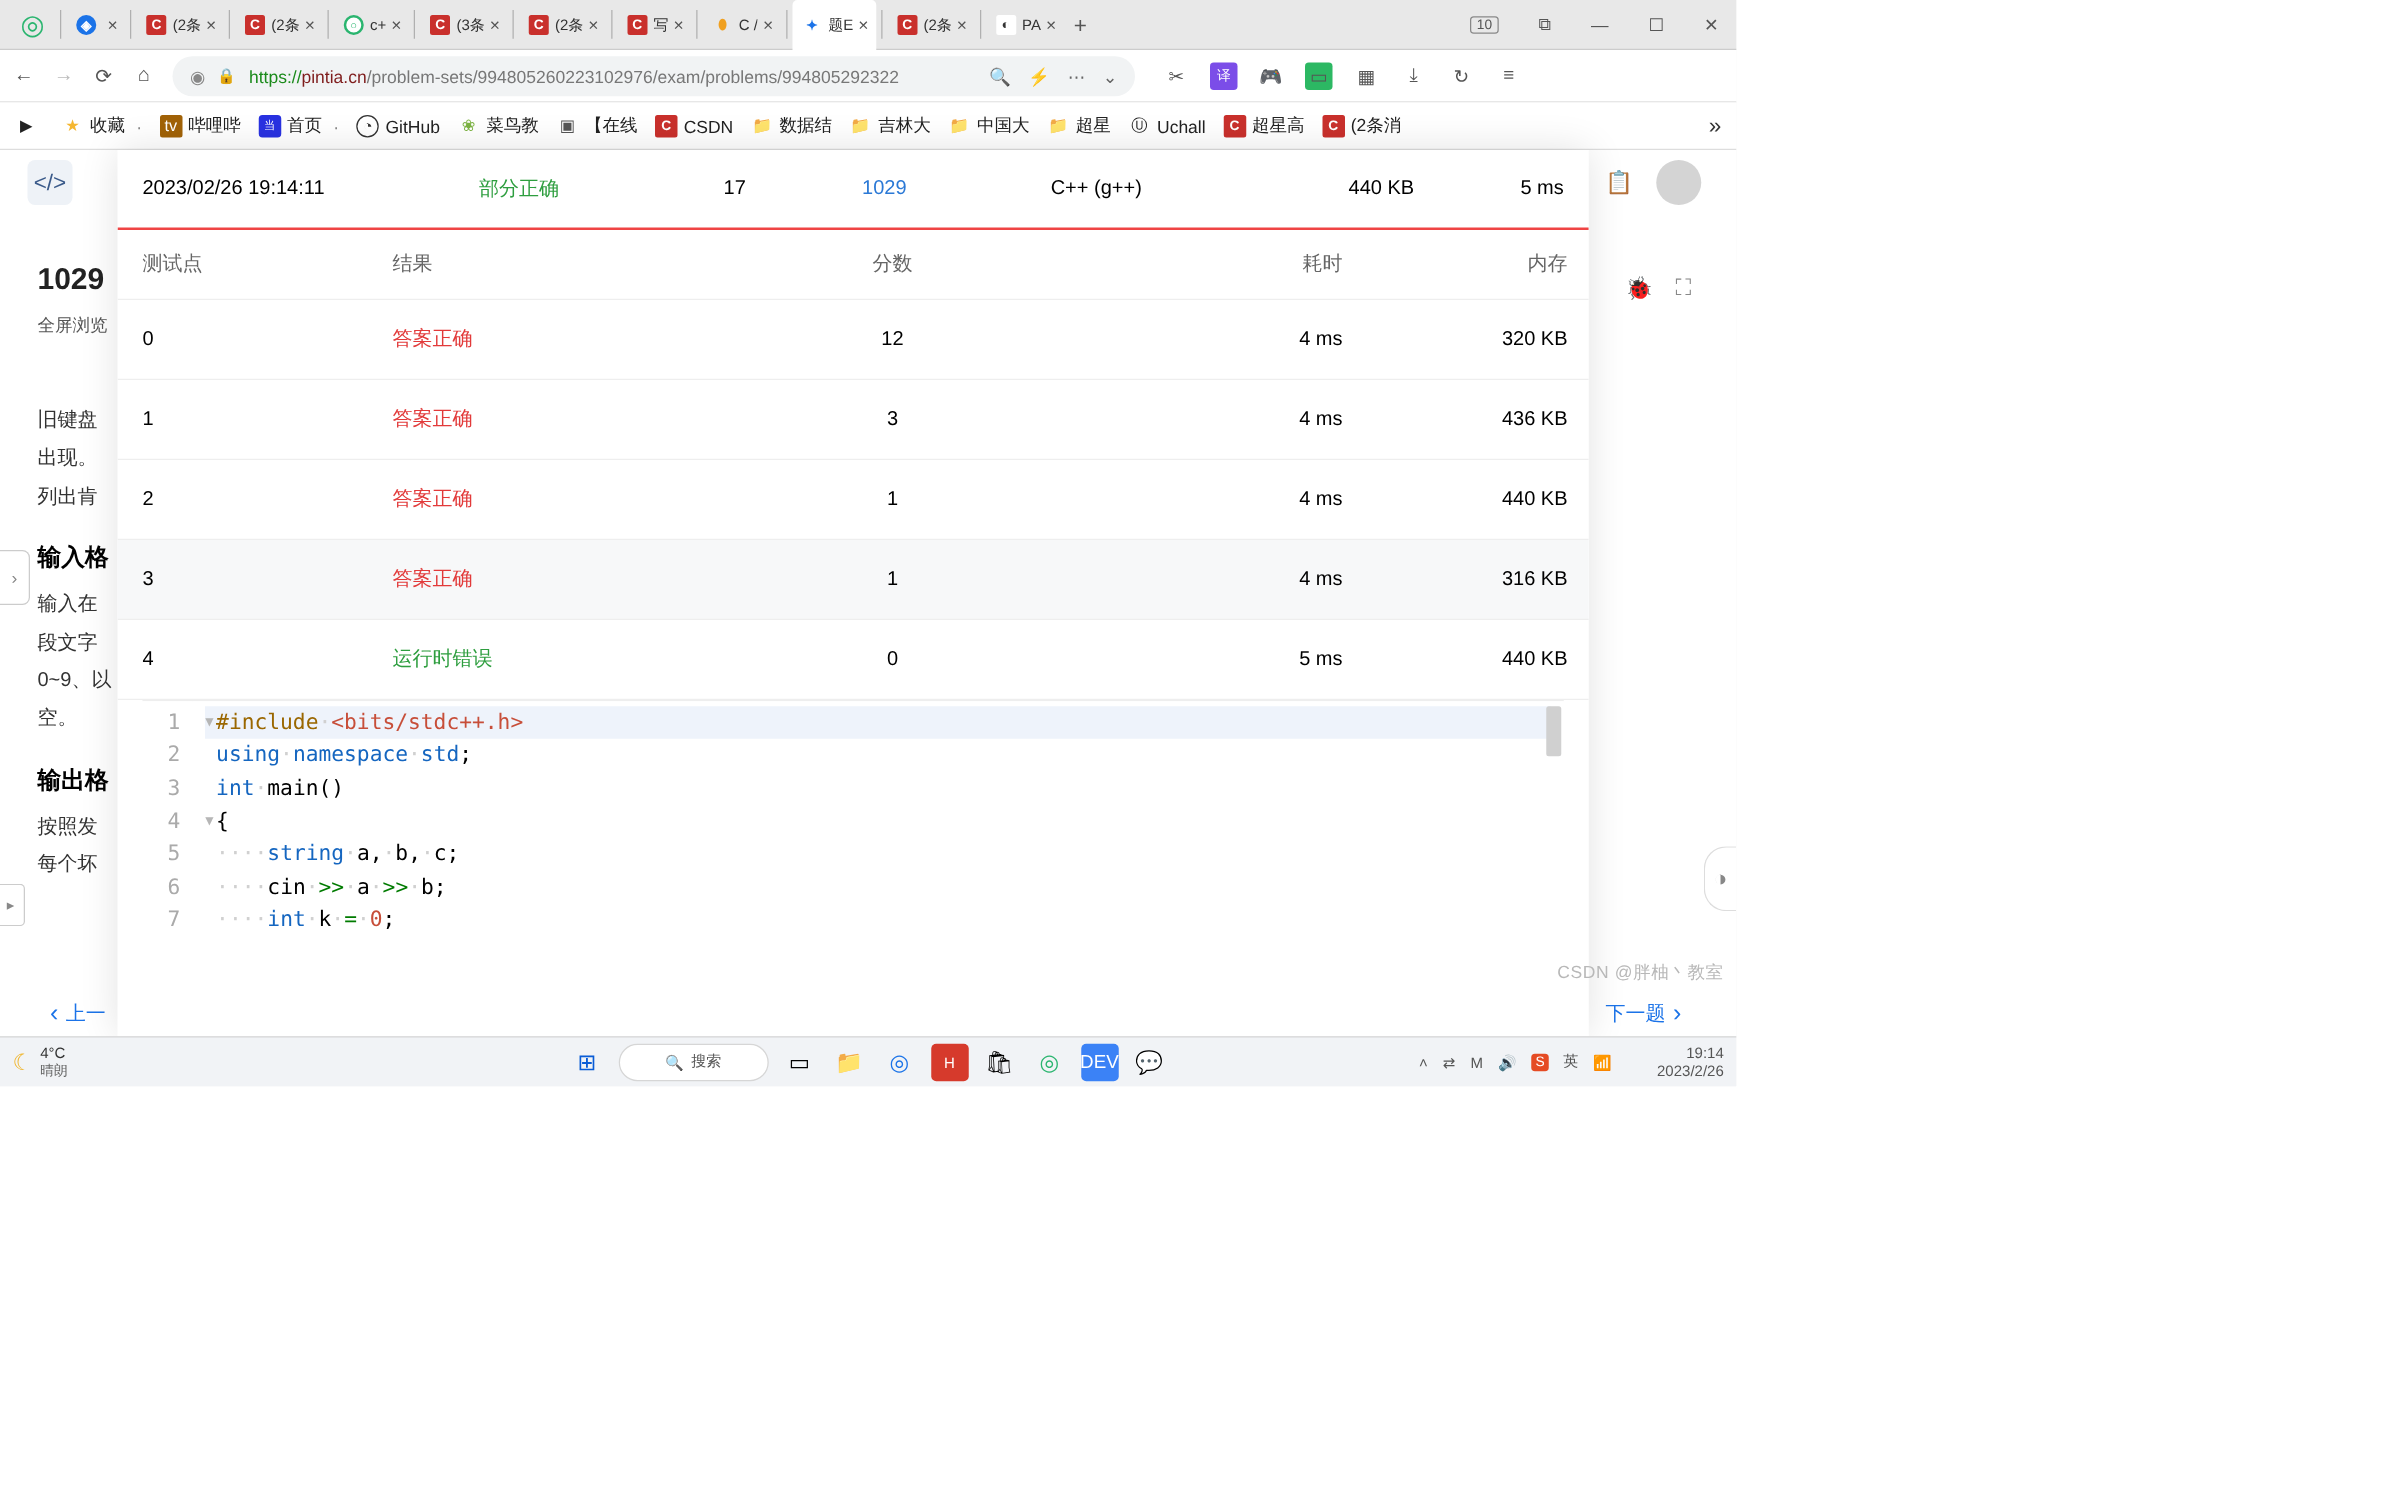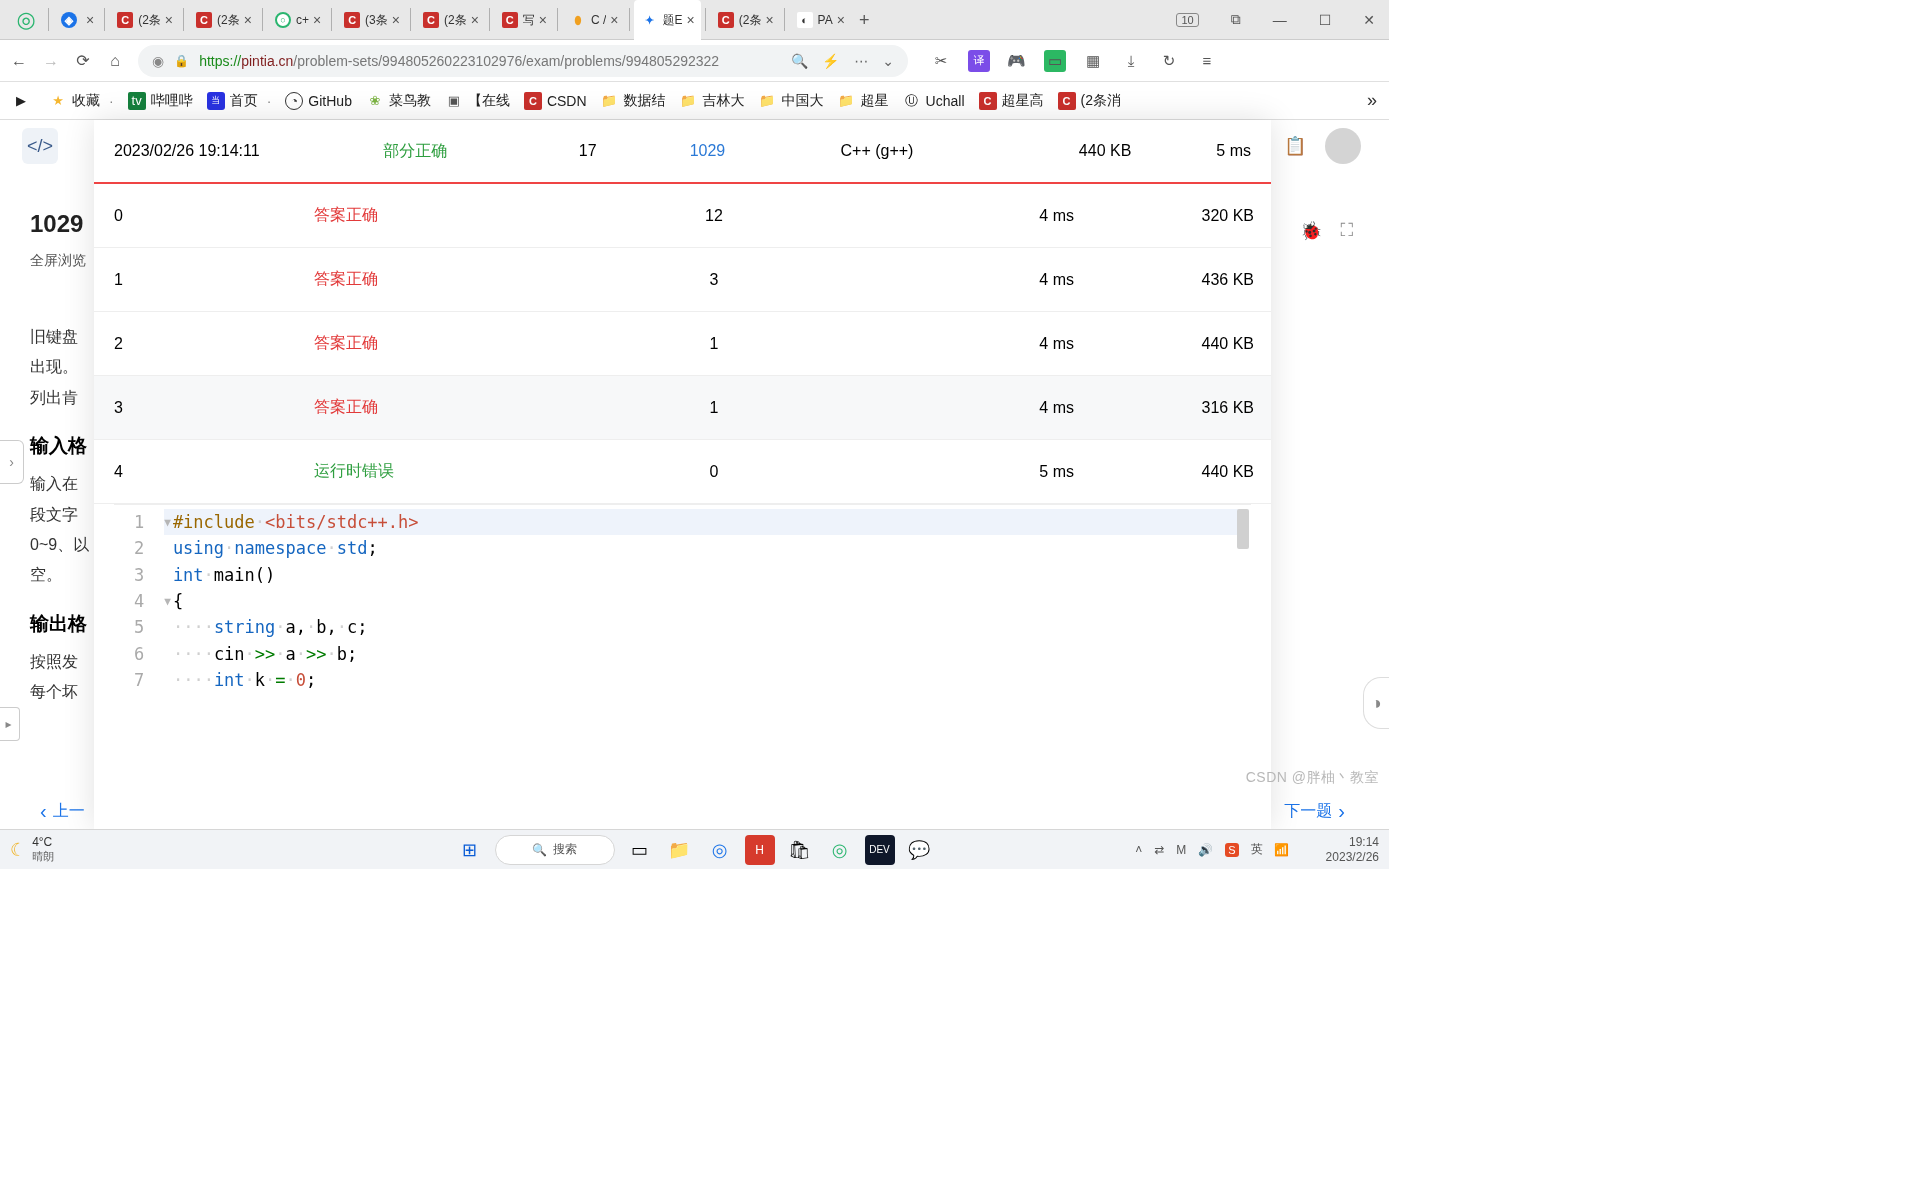--- a/index.html
+++ b/index.html
@@ -40,21 +40,21 @@
 .right-icons .ic.purple{background:#7b4de8;color:#fff;border-radius:3px;font-size:11px;}
 .right-icons .ic.orange{color:#f08c28;}
 .right-icons .ic.green{background:#2cb863;border-radius:3px;}
 .right-icons .ic.grid{color:#555;}
 
 
 .bookbar{height:38px;background:#fff;display:flex;align-items:center;padding:0 12px;gap:14px;border-bottom:1px solid #ddd;font-size:14px;color:#222;}
 .bookbar .bm{display:flex;align-items:center;gap:5px;cursor:pointer;white-space:nowrap;}
 .bookbar .bi{width:18px;height:18px;display:inline-flex;align-items:center;justify-content:center;font-size:13px;border-radius:2px;}
 .bi.star{color:#f5b731;}
-.bi.aqua{background:#15803d;color:#fff;font-size:13px;}
+.bi.aqua{background:#a16207;color:#fff;font-size:13px;}
 .bi.red{background:#c9302c;color:#fff;font-weight:bold;font-size:11px;}
 .bi.folder{color:#e0a94d;}
 .bi.gray{color:#555;}
 .bi.gh{border:1px solid #333;border-radius:50%;color:#333;font-size:12px;}
 .bi.greenf{color:#7cb342;}
 .bi.baidu{background:#2932e1;color:#fff;border-radius:3px;font-size:9px;}
 .bookbar .more{margin-left:auto;font-size:18px;color:#333;cursor:pointer;}
 
 
 .page{position:relative;height:calc(100% - 40px - 42px - 38px - 40px);background:#f7f7f7;}
@@ -340,20 +340,27 @@
         <div class="col-status green">部分正确</div>
         <div class="col-score">17</div>
         <div class="col-prob link">1029</div>
         <div class="col-comp">C++ (g++)</div>
         <div class="col-mem">440 KB</div>
         <div class="col-t">5 ms</div>
       </div>
     </div>
 
     <div class="tp">
+      <div class="row head">
+        <div>测试点</div>
+        <div>结果</div>
+        <div class="c3">分数</div>
+        <div class="c4">耗时</div>
+        <div class="c5">内存</div>
+      </div>
       <div id="tp-rows">
             <div class="row">
               <div>0</div>
     <div class="redtxt">答案正确</div>
     <div class="c3">12</div>
     <div class="c4">4 ms</div>
     <div class="c5">320 KB</div>
             </div>
             <div class="row">
               <div>1</div>
@@ -426,21 +433,21 @@
   </div>
   <div class="tb-center">
     <span class="it" style="color:#0a5cd6;">⊞</span>
     <span class="search">🔍 <span>搜索</span></span>
     <span class="it">▭</span>
     <span class="it">📁</span>
     <span class="it" style="color:#1b73e8;">◎</span>
     <span class="it" style="background:#d63a2c;color:#fff;font-size:12px;">H</span>
     <span class="it">🛍</span>
     <span class="it" style="color:#2ab56f;">◎</span>
-    <span class="it" style="background:#0f172a;color:#fff;font-size:10px;">DEV</span>
+    <span class="it" style="background:#3b82f6;color:#fff;font-size:15px;">DEV</span>
     <span class="it" style="color:#3eb94e;">💬</span>
   </div>
   <div class="tb-right">
     <span>˄</span>
     <span>⇄</span>
     <span>M</span>
     <span>🔊</span>
     <span style="background:#e54b24;color:#fff;padding:1px 3px;border-radius:3px;font-size:11px;">S</span>
     <span>英</span>
     <span>📶</span>

